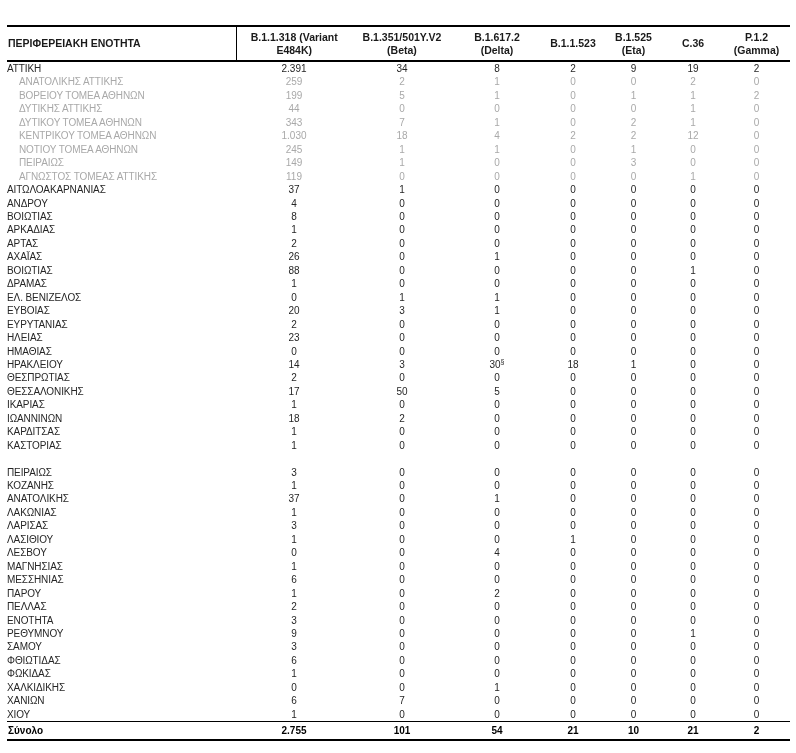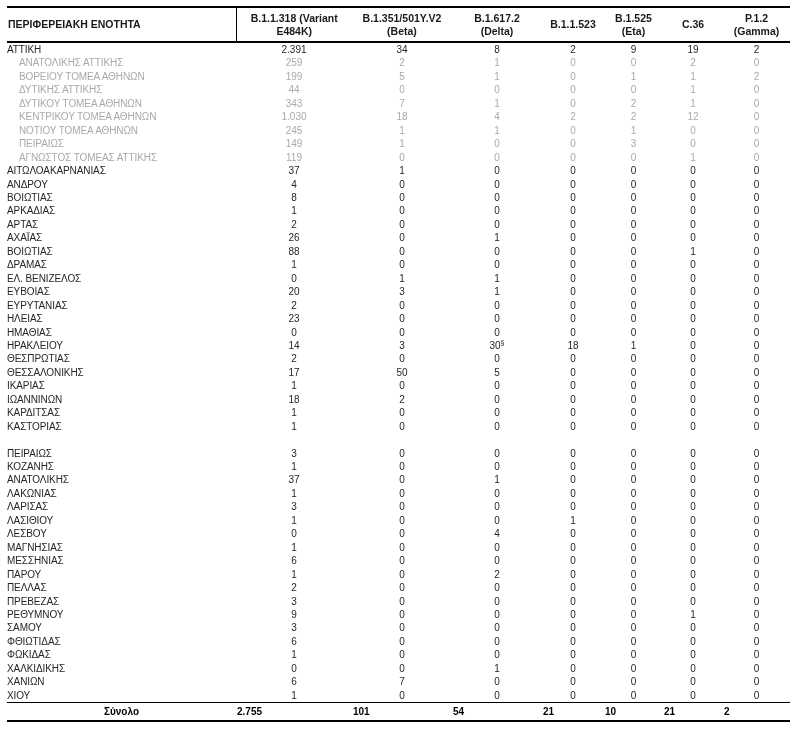--- a/index.html
+++ b/index.html
@@ -1,21 +1,21 @@
 <!DOCTYPE html>
 <html><head>
 <meta charset="utf-8">
 <style>
   html, body { margin:0; padding:0; background:#ffffff; }
   body {
     width:796px; height:753px; overflow:hidden;
     font-family:"Liberation Sans", sans-serif;
     -webkit-font-smoothing:antialiased;
   }
-  .page { padding:6px 6px 0 7px; }
+  .page { padding:6px 6px 0 7px;margin-top:19px; }
   table.variants {
     border-collapse:collapse; table-layout:fixed; width:783px;
   }
   thead th {
     border-top:2px solid #000;
     border-bottom:2px solid #000;
     font-size:10.5px; font-weight:bold; color:#1a1a1a;
     padding:4px 0; vertical-align:middle; line-height:12.5px;
     text-align:center; white-space:nowrap; overflow:hidden;
   }
@@ -26,24 +26,24 @@
     text-align:center; white-space:nowrap; overflow:hidden;
     vertical-align:middle;
   }
   tbody td.region { text-align:left; letter-spacing:-0.1px; }
   tbody tr.sub td { color:#a9a9a9; }
   tbody tr.sub td.region { padding-left:12px; }
   tfoot td {
     border-top:1.5px solid #000;
     border-bottom:2.5px solid #000;
     font-size:10px; font-weight:bold; color:#000;
-    height:15px; line-height:15px; 
+    height:15px; line-height:15px; text-align:center;
     white-space:nowrap; overflow:hidden;
   }
-  tfoot td.region { text-align:center; }
+  tfoot td.region { text-align:left; }
   sup.fn { font-size:7px; line-height:0; vertical-align:super; }
   .hline { display:block; }
 </style>
 </head>
 <body>
 
 <div class="page">
   <table class="variants">
     <colgroup>
       <col style="width:229px">
@@ -491,21 +491,21 @@
           <td class="region">ΠΕΛΛΑΣ</td>
           <td><span>2</span></td>
           <td><span>0</span></td>
           <td><span>0</span></td>
           <td><span>0</span></td>
           <td><span>0</span></td>
           <td><span>0</span></td>
           <td><span>0</span></td>
         </tr>
         <tr class="primary">
-          <td class="region">ΠΡΕΒΕΖΑΣ</td>
+          <td class="region">ΕΝΟΤΗΤΑ</td>
           <td><span>3</span></td>
           <td><span>0</span></td>
           <td><span>0</span></td>
           <td><span>0</span></td>
           <td><span>0</span></td>
           <td><span>0</span></td>
           <td><span>0</span></td>
         </tr>
         <tr class="primary">
           <td class="region">ΡΕΘΥΜΝΟΥ</td>

